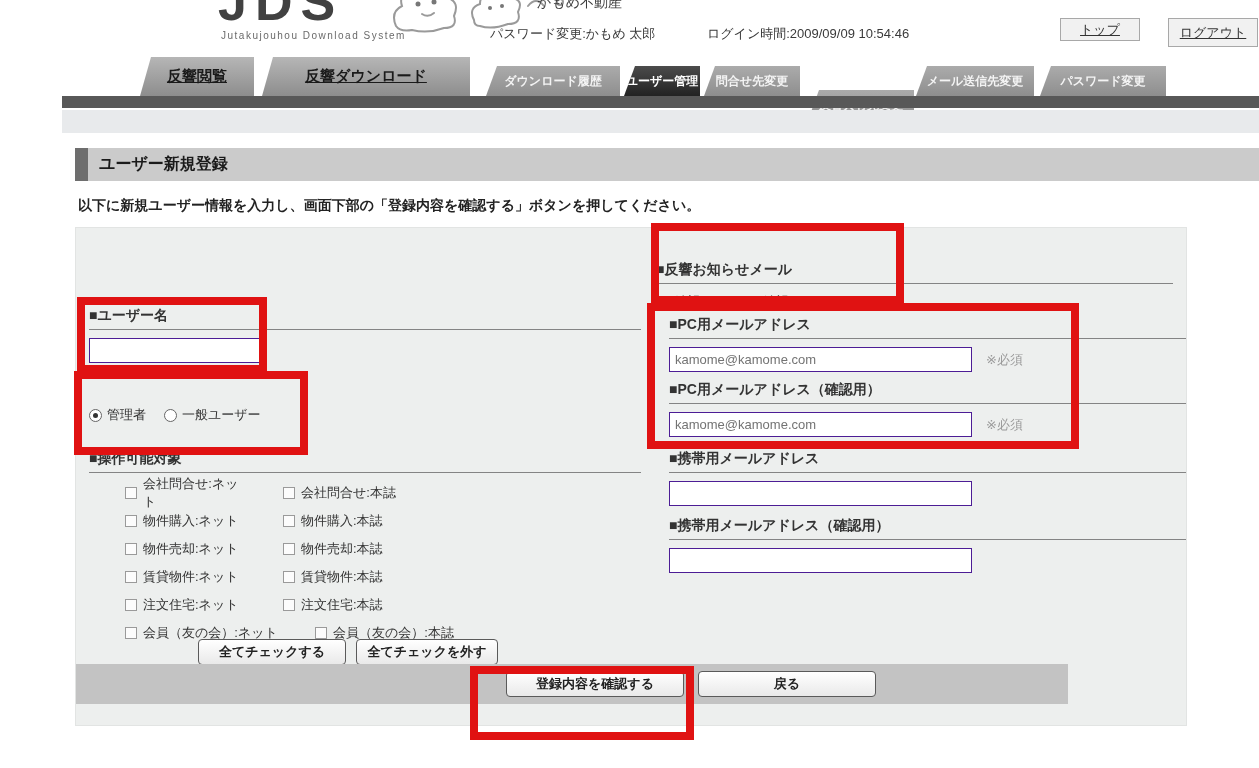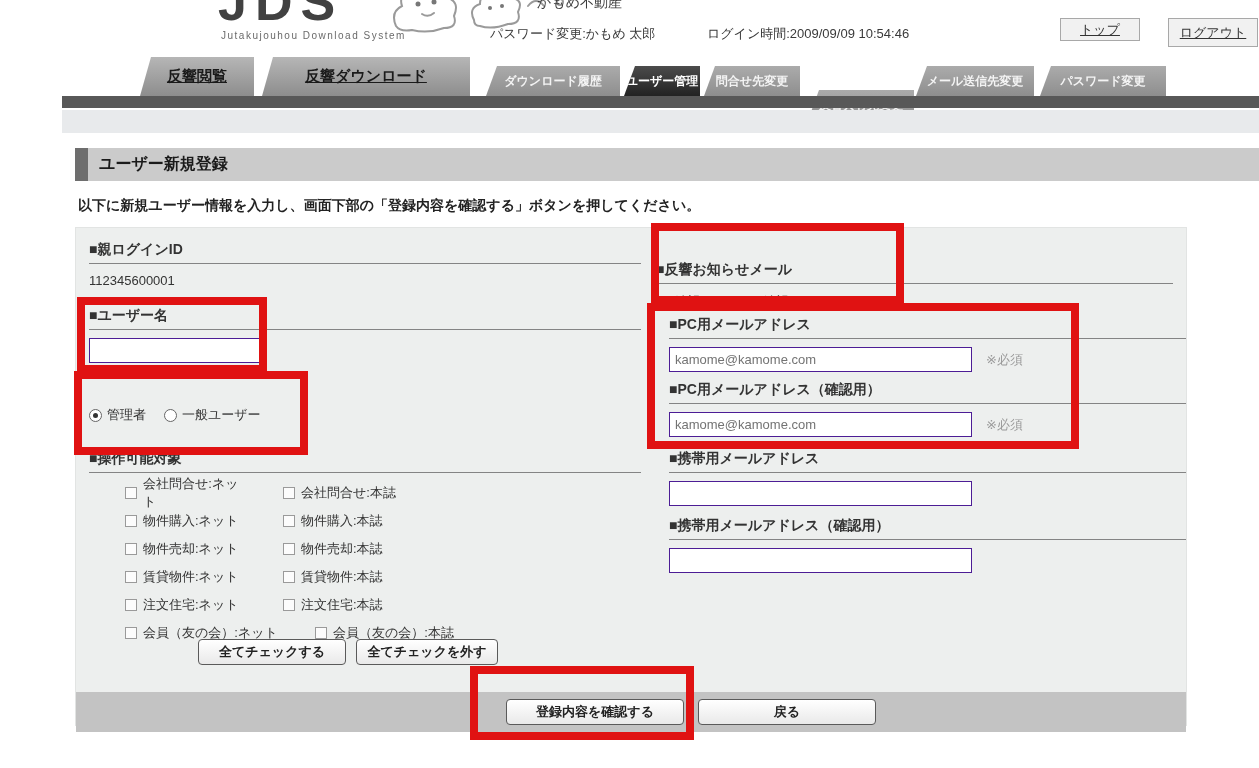--- a/index.html
+++ b/index.html
@@ -115,24 +115,20 @@
   <div class="abs bar-light" style="left:62px;top:110px;width:1197px;height:23px;"></div>
 
   <div class="abs sec-bar" style="left:75px;top:148px;width:1184px;height:33px;">
     <div class="sec-accent"></div>
     <div class="sec-title">ユーザー新規登録</div>
   </div>
   <div class="abs instruction" style="left:78px;top:197px;">以下に新規ユーザー情報を入力し、画面下部の「登録内容を確認する」ボタンを押してください。</div>
 
   <div class="abs panel" style="left:75px;top:227px;width:1112px;height:499px;">
 
-    <div class="field f-left" style="left:13px;top:13px;">
-      <div class="f-label">■親ログインID</div>
-      <div class="f-value">112345600001</div>
-    </div>
 
     <div class="field f-left" style="left:13px;top:79px;">
       <div class="f-label">■ユーザー名</div>
       <input class="txt-input" type="text" style="width: 172px;" value="">
     </div>
 
     <div class="field f-left" style="left:13px;top:169px;">
       <div class="opt-row">
         <span class="opt">
           <span class="radio checked"></span>
@@ -249,21 +245,21 @@
     <div class="field f-right" style="left:593px;top:222px;">
       <div class="f-label">■携帯用メールアドレス</div>
       <input class="txt-input" type="text" style="width: 303px;" value="">
     </div>
 
     <div class="field f-right" style="left:593px;top:289px;">
       <div class="f-label">■携帯用メールアドレス（確認用）</div>
       <input class="txt-input" type="text" style="width: 303px;" value="">
     </div>
 
-    <div class="abs bottom-bar" style="left:0;top:464px;width:1110px;height:40px;text-align:right;">
+    <div class="abs bottom-bar" style="left:0;top:436px;width:992px;height:40px;text-align:right;">
       <div class="abs form-btn" style="left:430px;top:7px;width:178px;height:26px;">登録内容を確認する</div>
       <div class="abs form-btn" style="left:622px;top:7px;width:178px;height:26px;">戻る</div>
     </div>
   </div>
 
   <div class="anno" style="left:77px;top:297px;width:190px;height:76px;"></div>
   <div class="anno" style="left:74px;top:371px;width:234px;height:84px;"></div>
   <div class="anno" style="left:651px;top:223px;width:253px;height:81px;"></div>
   <div class="anno" style="left:647px;top:303px;width:432px;height:146px;"></div>
   <div class="anno" style="left:470px;top:666px;width:224px;height:74px;"></div>

